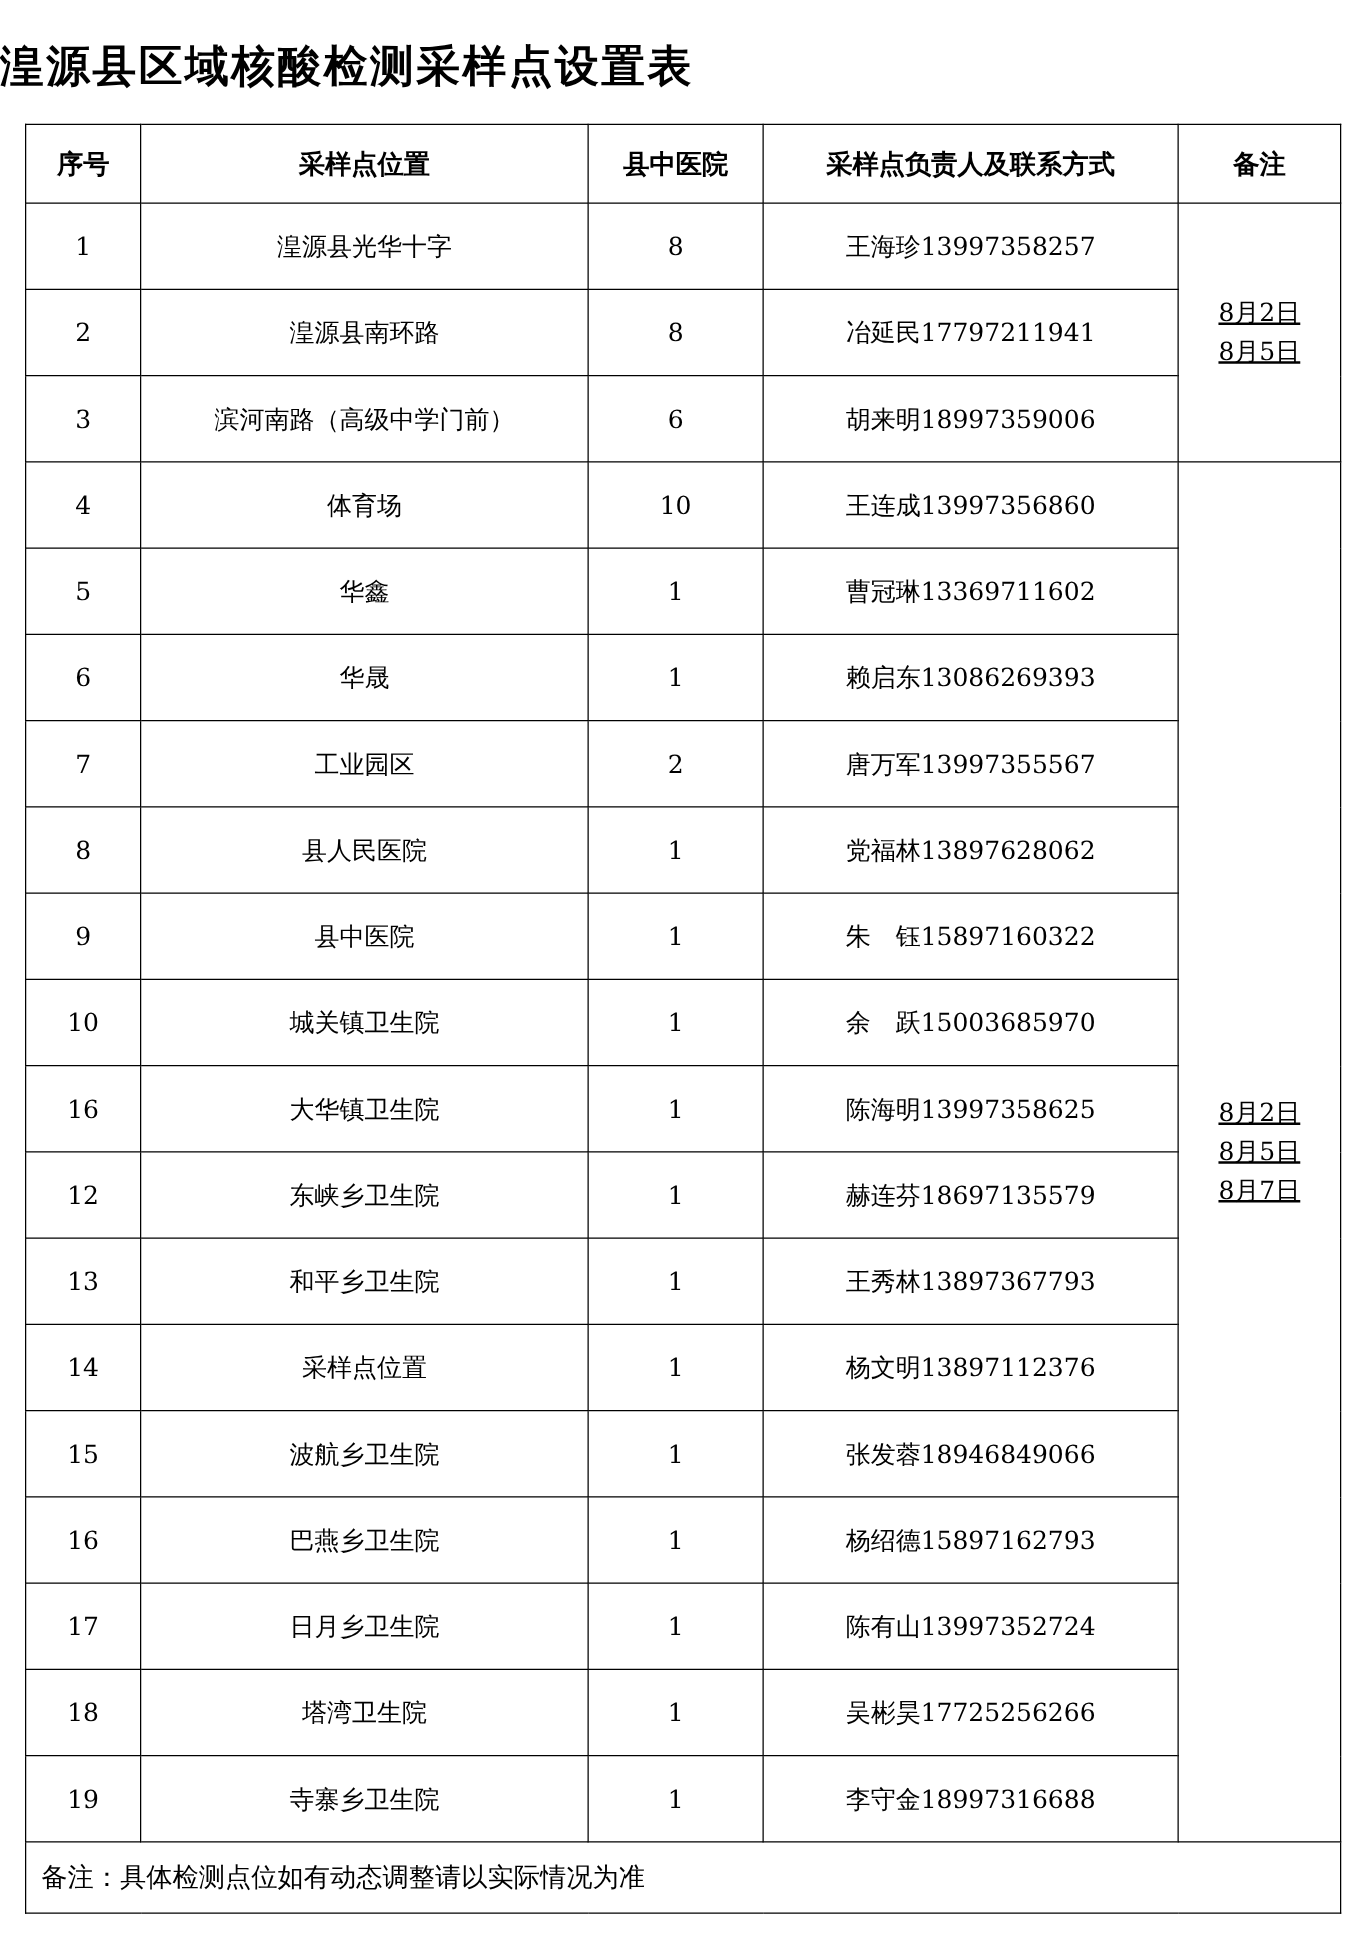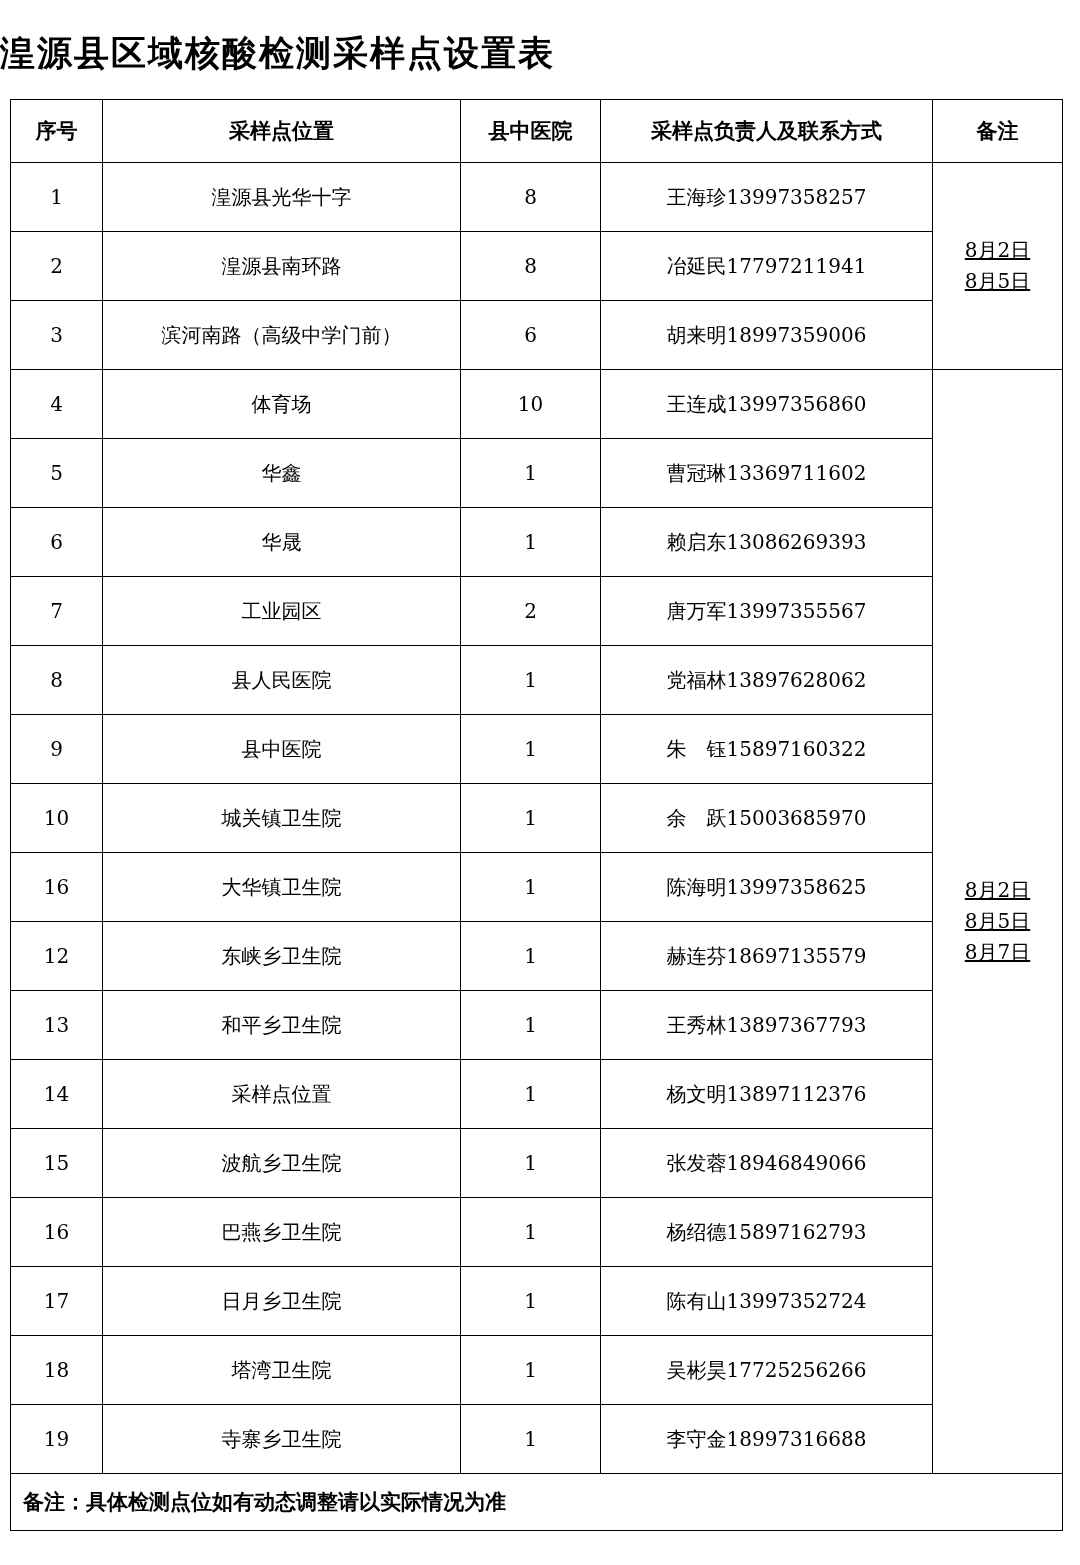--- a/index.html
+++ b/index.html
@@ -24,21 +24,21 @@
     font-size: 35px;
     font-weight: bold;
     letter-spacing: 2px;
     padding-top: 30px;
     padding-bottom: 22px;
     font-family: "DejaVu Serif", "Liberation Serif", serif;
   }
   table.sheet {
     border-collapse: collapse;
     width: 1052px;
-    margin: 0 10px;
+    margin: 0 20px;
     table-layout: fixed;
   }
   table.sheet td, table.sheet th {
     border: 1px solid #000000;
     text-align: center;
     vertical-align: middle;
     font-size: 20px;
     font-weight: normal;
     padding: 0;
     height: 68px;
@@ -59,21 +59,20 @@
     font-size: 20px;
     line-height: 1.55;
     white-space: pre-line;
     text-decoration: underline;
   }
   tr.footnote td {
     text-align: left;
     padding: 14px 10px 14px 12px;
     height: auto;
     font-size: 21px;
-    font-weight: bold;
   }
   .num-cell { font-size: 20px; }
 </style>
 </head>
 <body>
 
 <div class="page">
 
   <div class="doc-title">湟源县区域核酸检测采样点设置表</div>
 

